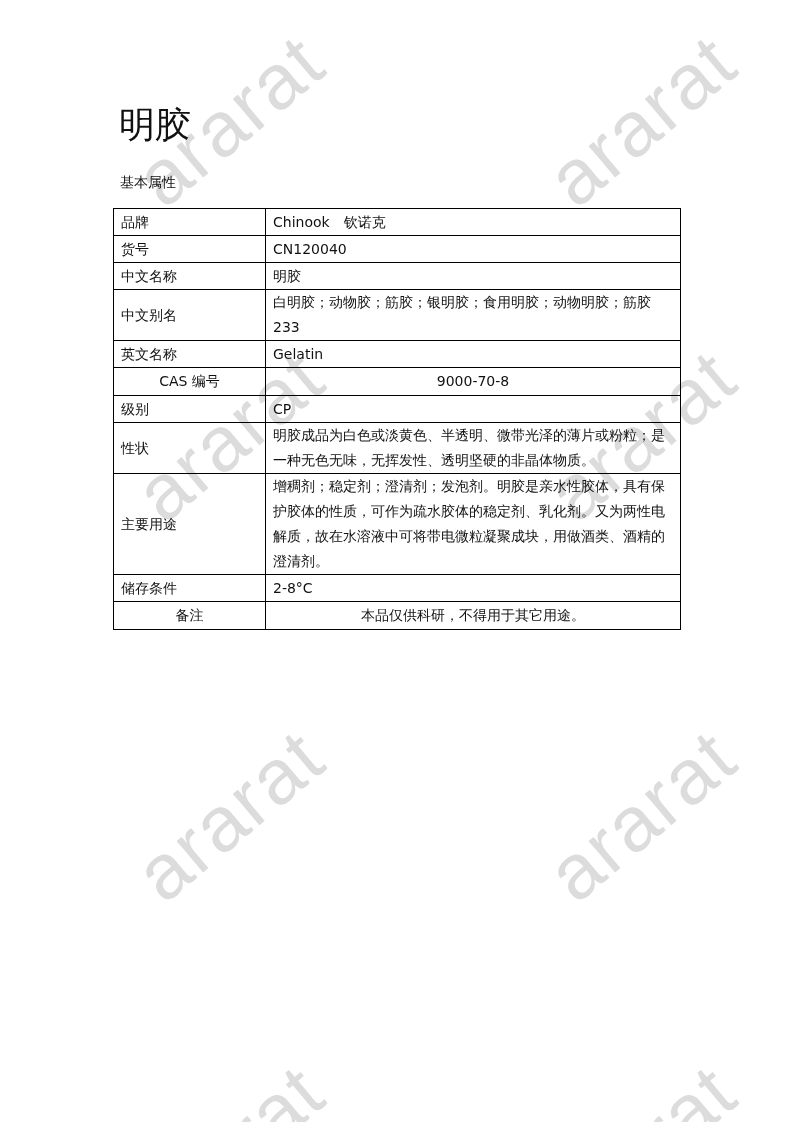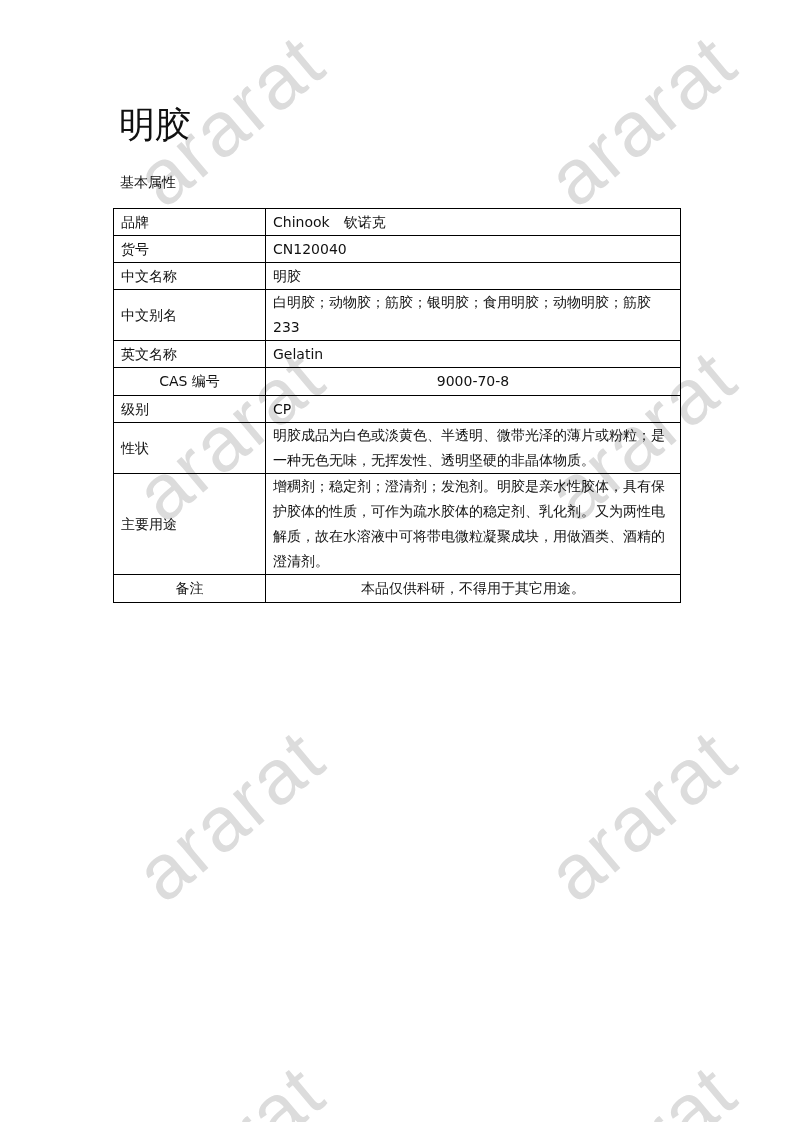--- a/index.html
+++ b/index.html
@@ -85,19 +85,23 @@
         <td>CP</td>
       </tr>
       <tr style="height:51px;">
         <td class="k">性状</td>
         <td>明胶成品为白色或淡黄色、半透明、微带光泽的薄片或粉粒；是一种无色无味，无挥发性、透明坚硬的非晶体物质。</td>
       </tr>
       <tr style="height:101px;">
         <td class="k">主要用途</td>
         <td>增稠剂；稳定剂；澄清剂；发泡剂。明胶是亲水性胶体，具有保护胶体的性质，可作为疏水胶体的稳定剂、乳化剂。又为两性电解质，故在水溶液中可将带电微粒凝聚成块，用做酒类、酒精的澄清剂。</td>
       </tr>
+      <tr>
+        <td class="k">储存条件</td>
+        <td>2-8°C</td>
+      </tr>
       <tr style="height:28px;text-align:center;">
         <td class="k">备注</td>
         <td>本品仅供科研，不得用于其它用途。</td>
       </tr>
     </tbody>
   </table>
 </div>
 
 </body></html>

